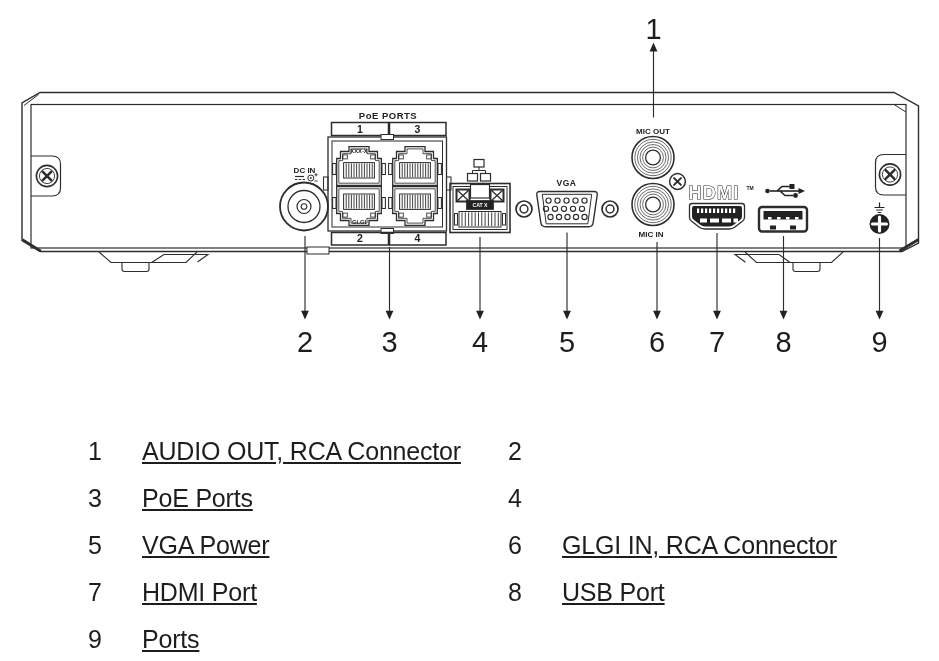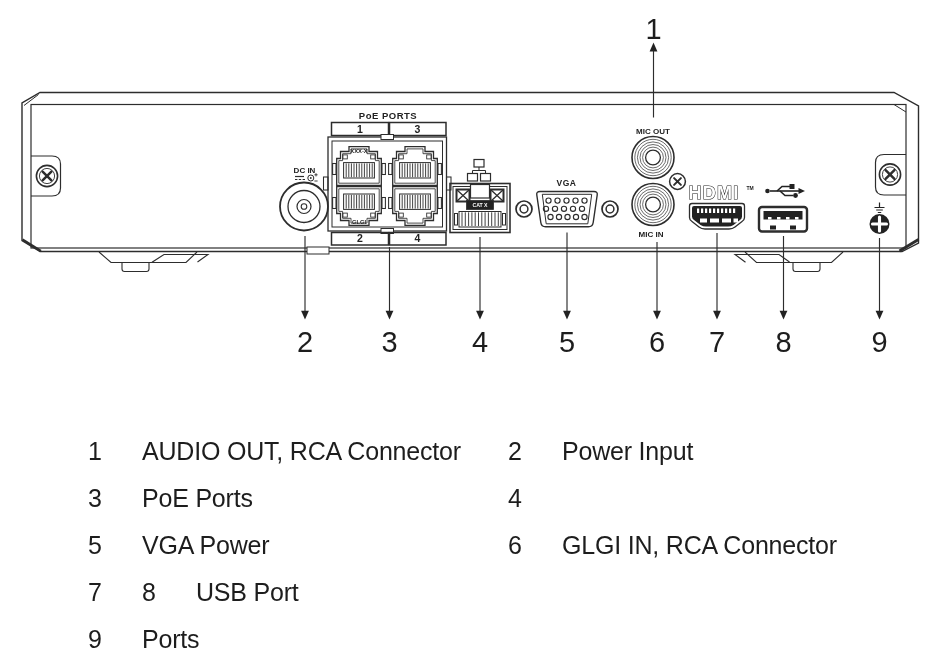--- a/index.html
+++ b/index.html
@@ -2,21 +2,21 @@
 <html><head>
 <meta charset="utf-8">
 <style>
   html,body{margin:0;padding:0;background:#fff;}
   body{width:939px;height:661px;overflow:hidden;font-family:"Liberation Sans","DejaVu Sans",sans-serif;}
   svg text{font-family:"Liberation Sans","DejaVu Sans",sans-serif;}
   .stage{position:relative;width:939px;height:661px;}
   .legend{margin:44px 0 0 88px;}
   .lrow{display:flex;height:47px;align-items:center;font-size:25px;color:#1d1d1d;letter-spacing:-0.2px;}
   .lnum{width:54px;flex:none;}
-  .llab{flex:none;}
+  .llab{flex:none;text-decoration:underline;}
   .llab.c1{width:366px;}
 </style>
 </head>
 <body>
 
 <div class="stage">
 
 <svg width="939" height="380" viewBox="0 0 939 380">
   <defs>
     <g id="rj45" stroke="#2d2d2d" fill="none" stroke-width="1.3">
@@ -303,35 +303,35 @@
     </g>
   </g>
 </svg>
 
 
 <div class="legend">
   <div class="lrow">
     <span class="lnum">1</span>
     <span class="llab c1">AUDIO OUT, RCA Connector</span>
     <span class="lnum">2</span>
-    <span class="llab">Power Input</span>
   </div>
   <div class="lrow">
     <span class="lnum">3</span>
     <span class="llab c1">PoE Ports</span>
     <span class="lnum">4</span>
   </div>
   <div class="lrow">
     <span class="lnum">5</span>
     <span class="llab c1">VGA Power</span>
     <span class="lnum">6</span>
     <span class="llab">GLGI IN, RCA Connector</span>
   </div>
   <div class="lrow">
     <span class="lnum">7</span>
+    <span class="llab c1">HDMI Port</span>
     <span class="lnum">8</span>
     <span class="llab">USB Port</span>
   </div>
   <div class="lrow">
     <span class="lnum">9</span>
     <span class="llab c1">Ports</span>
   </div>
 </div>
 
 </div>

